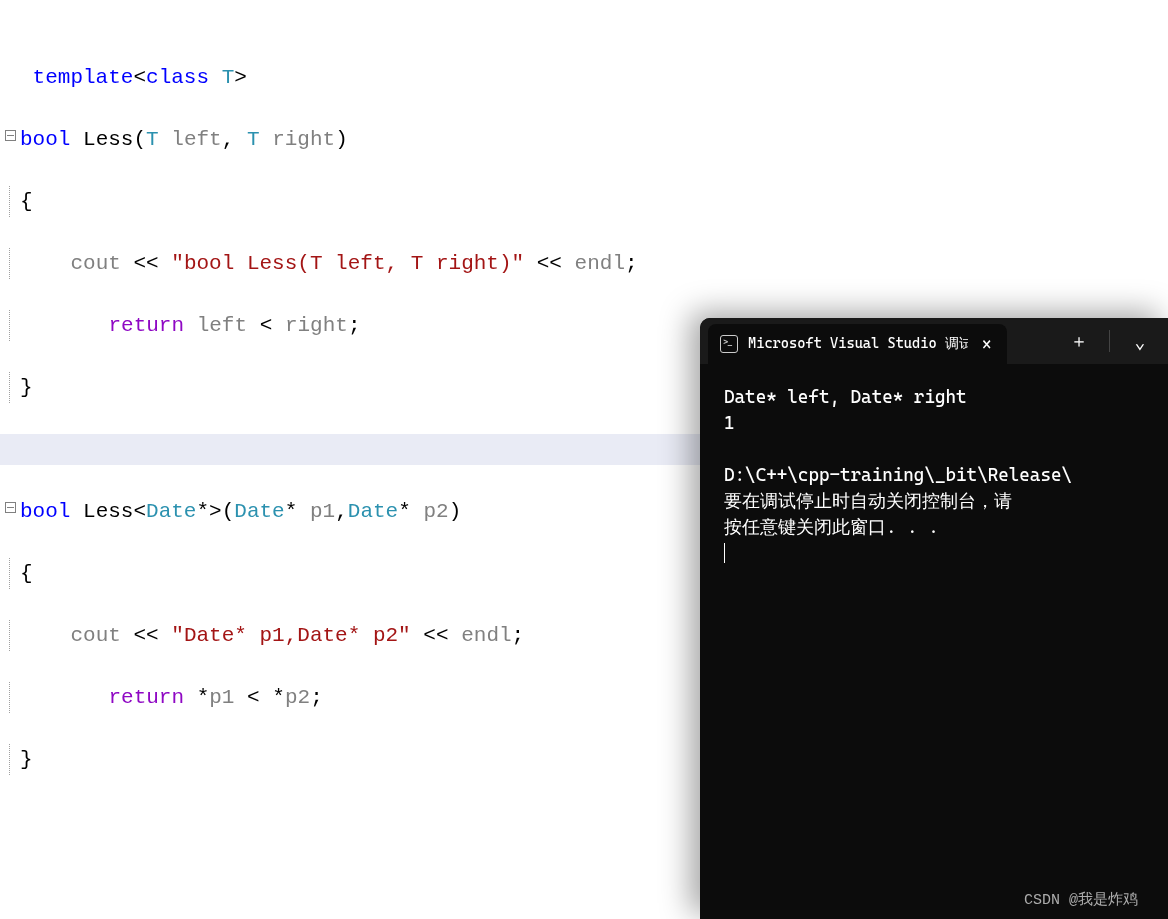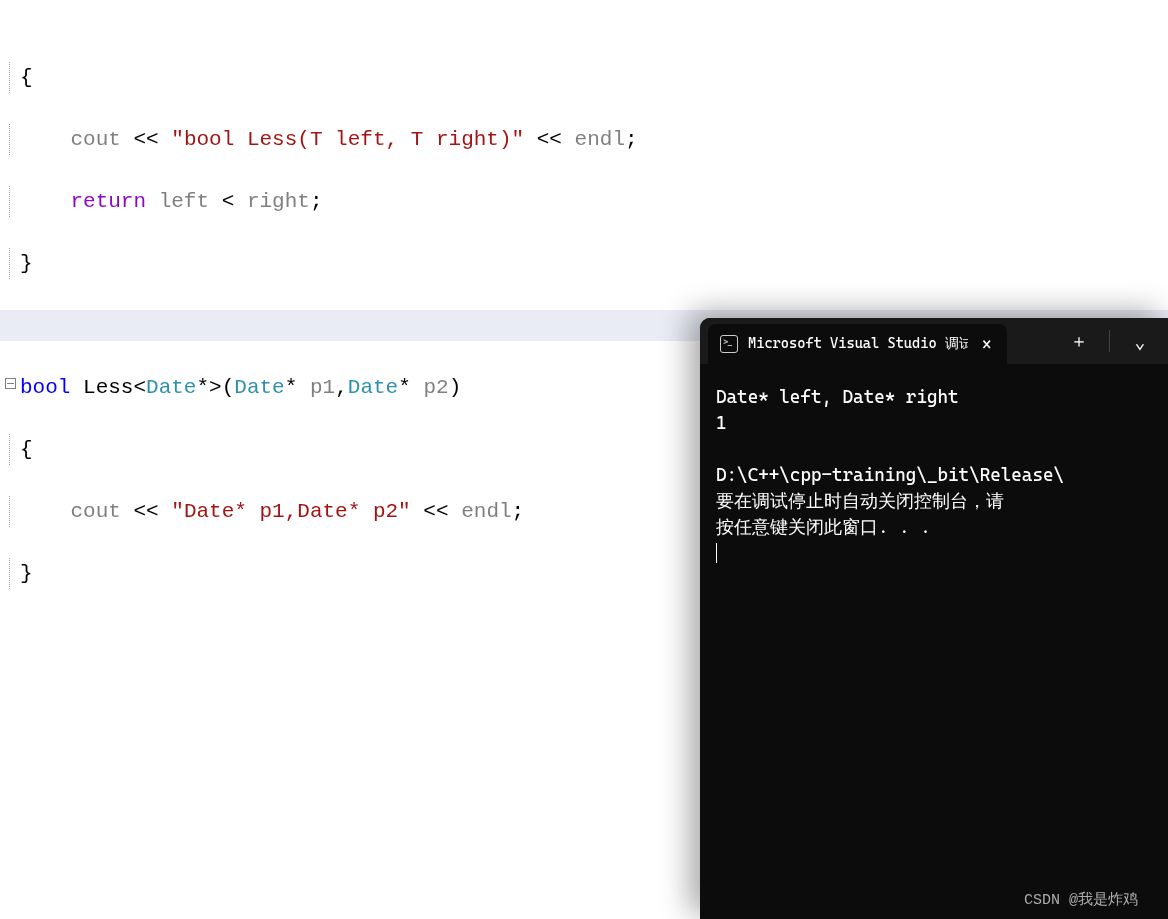--- a/index.html
+++ b/index.html
@@ -50,21 +50,21 @@
     margin-left:9px;
     vertical-align:top;
   }
   .line { display:block; height:31px; }
   .line.hl { background: #e9ebf5; }
   .kw   { color: #0000ff; }
   .type { color: #2b91af; }
   .id   { color: #808080; }
   .str  { color: #a31515; }
   .punc { color: #000000; }
-  .ret  { color: #8f08c4; }
+  .ret  { color: #8f08c4; margin-left: 38px; }
   .op   { color: #000000; }
   .fn   { color: #000000; }
 
   
   .console {
     position: absolute;
     left: 700px; top: 318px;
     width: 468px; height: 601px;
     background: #0c0c0c;
     color: #ffffff;
@@ -124,21 +124,21 @@
   }
   .tabbar-plus, .tabbar-chev {
     width:44px; height:44px;
     display:flex; align-items:center; justify-content:center;
     color:#fff; font-size:18px;
   }
   .tabbar-divider {
     width:1px; height:22px; background:#444;
   }
   .console-body {
-    padding: 20px 16px;
+    padding: 20px 24px;
     line-height: 26px;
     font-size: 18px;
     white-space: pre-wrap;
   }
   .caret {
     display:inline-block;
     width:1px; height:20px;
     background:#fff;
     vertical-align:text-bottom;
   }
@@ -148,28 +148,31 @@
     font-size:15px;
     color:rgba(200,200,200,0.85);
     font-family: Liberation Mono, monospace;
   }
 </style>
 </head>
 <body>
 
 <div class="editor">
 
+<span class="line"><span class="fold-col"></span> <span class="kw">template</span><span class="punc">&lt;</span><span class="kw">class</span> <span class="type">T</span><span class="punc">&gt;</span></span>
+<span class="line"><span class="fold-col"><span class="fold-box"></span></span><span class="kw">bool</span> <span class="fn">Less</span><span class="punc">(</span><span class="type">T</span> <span class="id">left</span><span class="punc">,</span> <span class="type">T</span> <span class="id">right</span><span class="punc">)</span></span>
 <span class="line"><span class="fold-col"><span class="outline-v"></span></span><span>{</span></span>
 <span class="line"><span class="fold-col"><span class="outline-v"></span></span>    <span class="id">cout</span> <span class="op">&lt;&lt;</span> <span class="str">"bool Less(T left, T right)"</span> <span class="op">&lt;&lt;</span> <span class="id">endl</span><span class="punc">;</span></span>
 <span class="line"><span class="fold-col"><span class="outline-v"></span></span>    <span class="ret">return</span> <span class="id">left</span> <span class="op">&lt;</span> <span class="id">right</span><span class="punc">;</span></span>
 <span class="line"><span class="fold-col"><span class="outline-v"></span></span><span>}</span></span>
 <span class="line hl"><span class="fold-col"></span></span>
 <span class="line"><span class="fold-col"><span class="fold-box"></span></span><span class="kw">bool</span> <span class="fn">Less</span><span class="punc">&lt;</span><span class="type">Date</span><span class="punc">*</span><span class="punc">&gt;</span><span class="punc">(</span><span class="type">Date</span><span class="punc">*</span> <span class="id">p1</span><span class="punc">,</span><span class="type">Date</span><span class="punc">*</span> <span class="id">p2</span><span class="punc">)</span></span>
 <span class="line"><span class="fold-col"><span class="outline-v"></span></span><span>{</span></span>
 <span class="line"><span class="fold-col"><span class="outline-v"></span></span>    <span class="id">cout</span> <span class="op">&lt;&lt;</span> <span class="str">"Date* p1,Date* p2"</span> <span class="op">&lt;&lt;</span> <span class="id">endl</span><span class="punc">;</span></span>
+<span class="line"><span class="fold-col"><span class="outline-v"></span></span>    <span class="ret">return</span> <span class="punc">*</span><span class="id">p1</span> <span class="op">&lt;</span> <span class="punc">*</span><span class="id">p2</span><span class="punc">;</span></span>
 <span class="line"><span class="fold-col"><span class="outline-v"></span></span><span>}</span></span>
 <span class="line"><span class="fold-col"></span></span>
 
 
 
 
 
 
 
 

